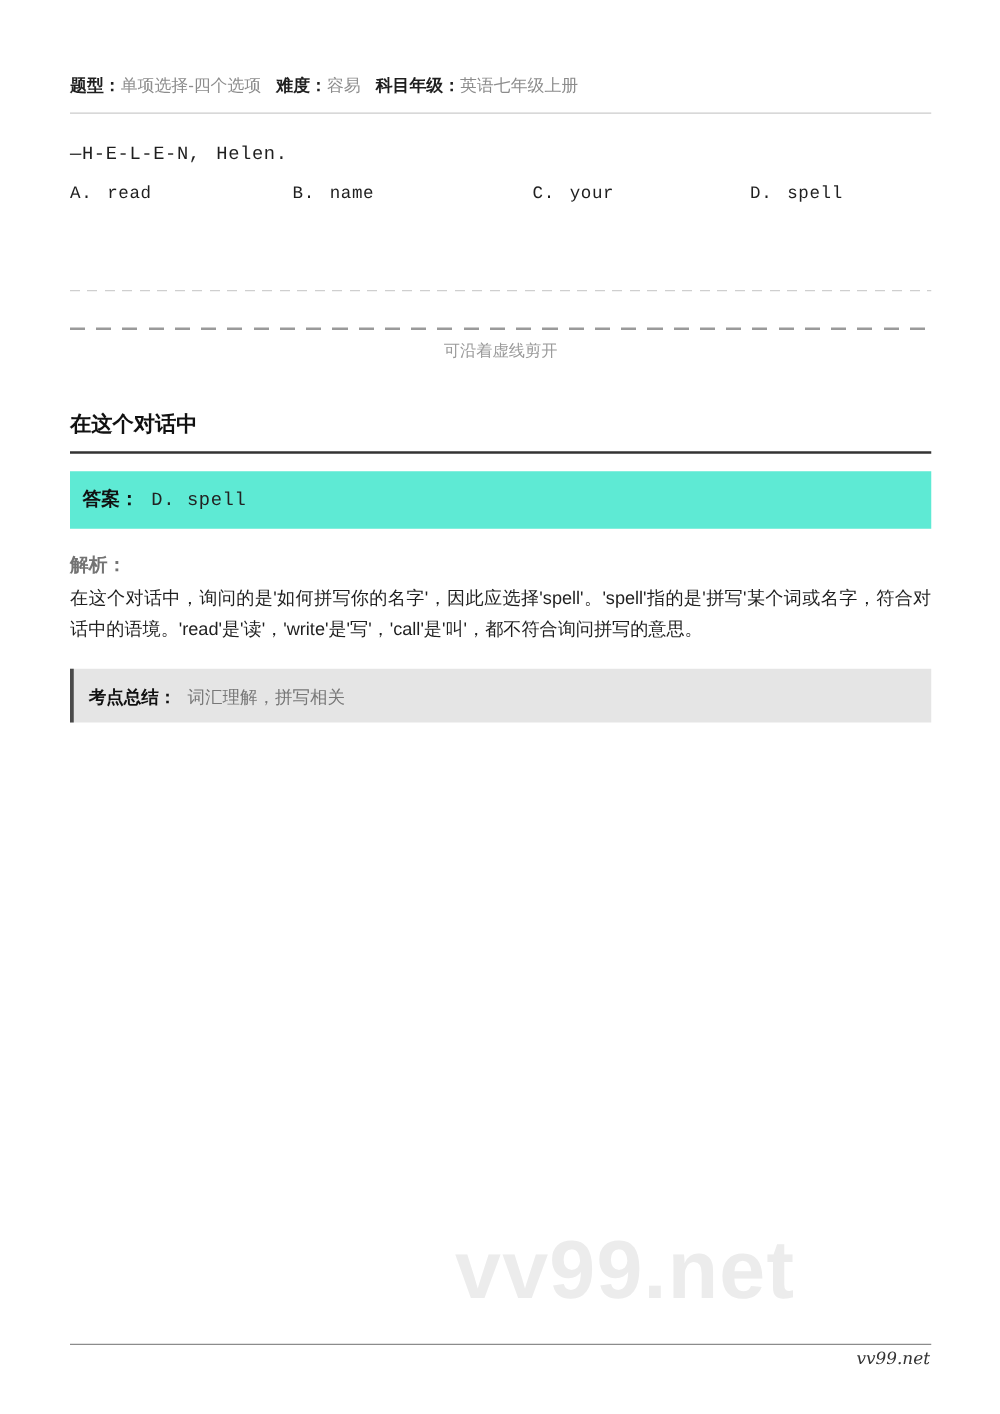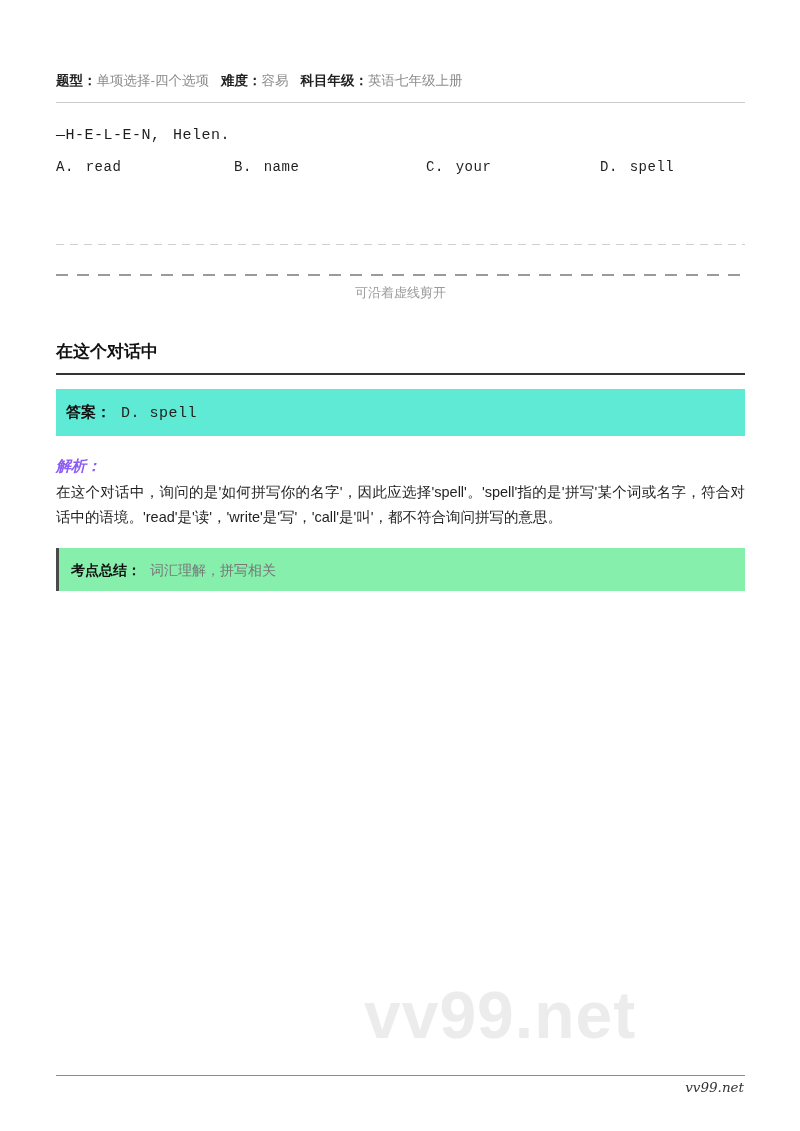--- a/index.html
+++ b/index.html
@@ -8,21 +8,21 @@
     background: #ffffff;
     font-family: "Liberation Sans", sans-serif;
     position: relative;
     overflow: hidden;
     color: #222;
   }
   .content {
     position: absolute;
     left: 56px;
     right: 55px;
-    top: 12px;
+    top: 0;
   }
 
   
   .meta-row {
     margin-top: 60px;
     font-size: 13.5px;
     line-height: 18px;
     white-space: nowrap;
   }
   .meta-label { font-weight: bold; color: #1f1f1f; }
@@ -98,34 +98,33 @@
   .answer-box .value {
     font-family: "Liberation Mono", "DejaVu Sans Mono", monospace;
     color: #222;
     margin-left: 10px;
     letter-spacing: 0.5px;
   }
   .analysis-label {
     margin-top: 20px;
     font-size: 15px;
     font-weight: bold;
-    color: #8b5cf6;
+    color: #737373;
     line-height: 19px;
-    font-style: italic;
   }
   .analysis-text {
     margin-top: 5px;
     font-size: 14.5px;
     line-height: 25px;
     color: #1f1f1f;
     text-align: justify;
   }
   .keypoint-box {
     margin-top: 18px;
-    background: #86efac;
+    background: #e5e5e5;
     border-left: 3px solid #4a4a4a;
     padding: 13px 10px 12px 12px;
     font-size: 14px;
     line-height: 18px;
   }
   .keypoint-box .label { font-weight: bold; color: #111; }
   .keypoint-box .value { color: #777; margin-left: 9px; }
 
   
   .watermark {

